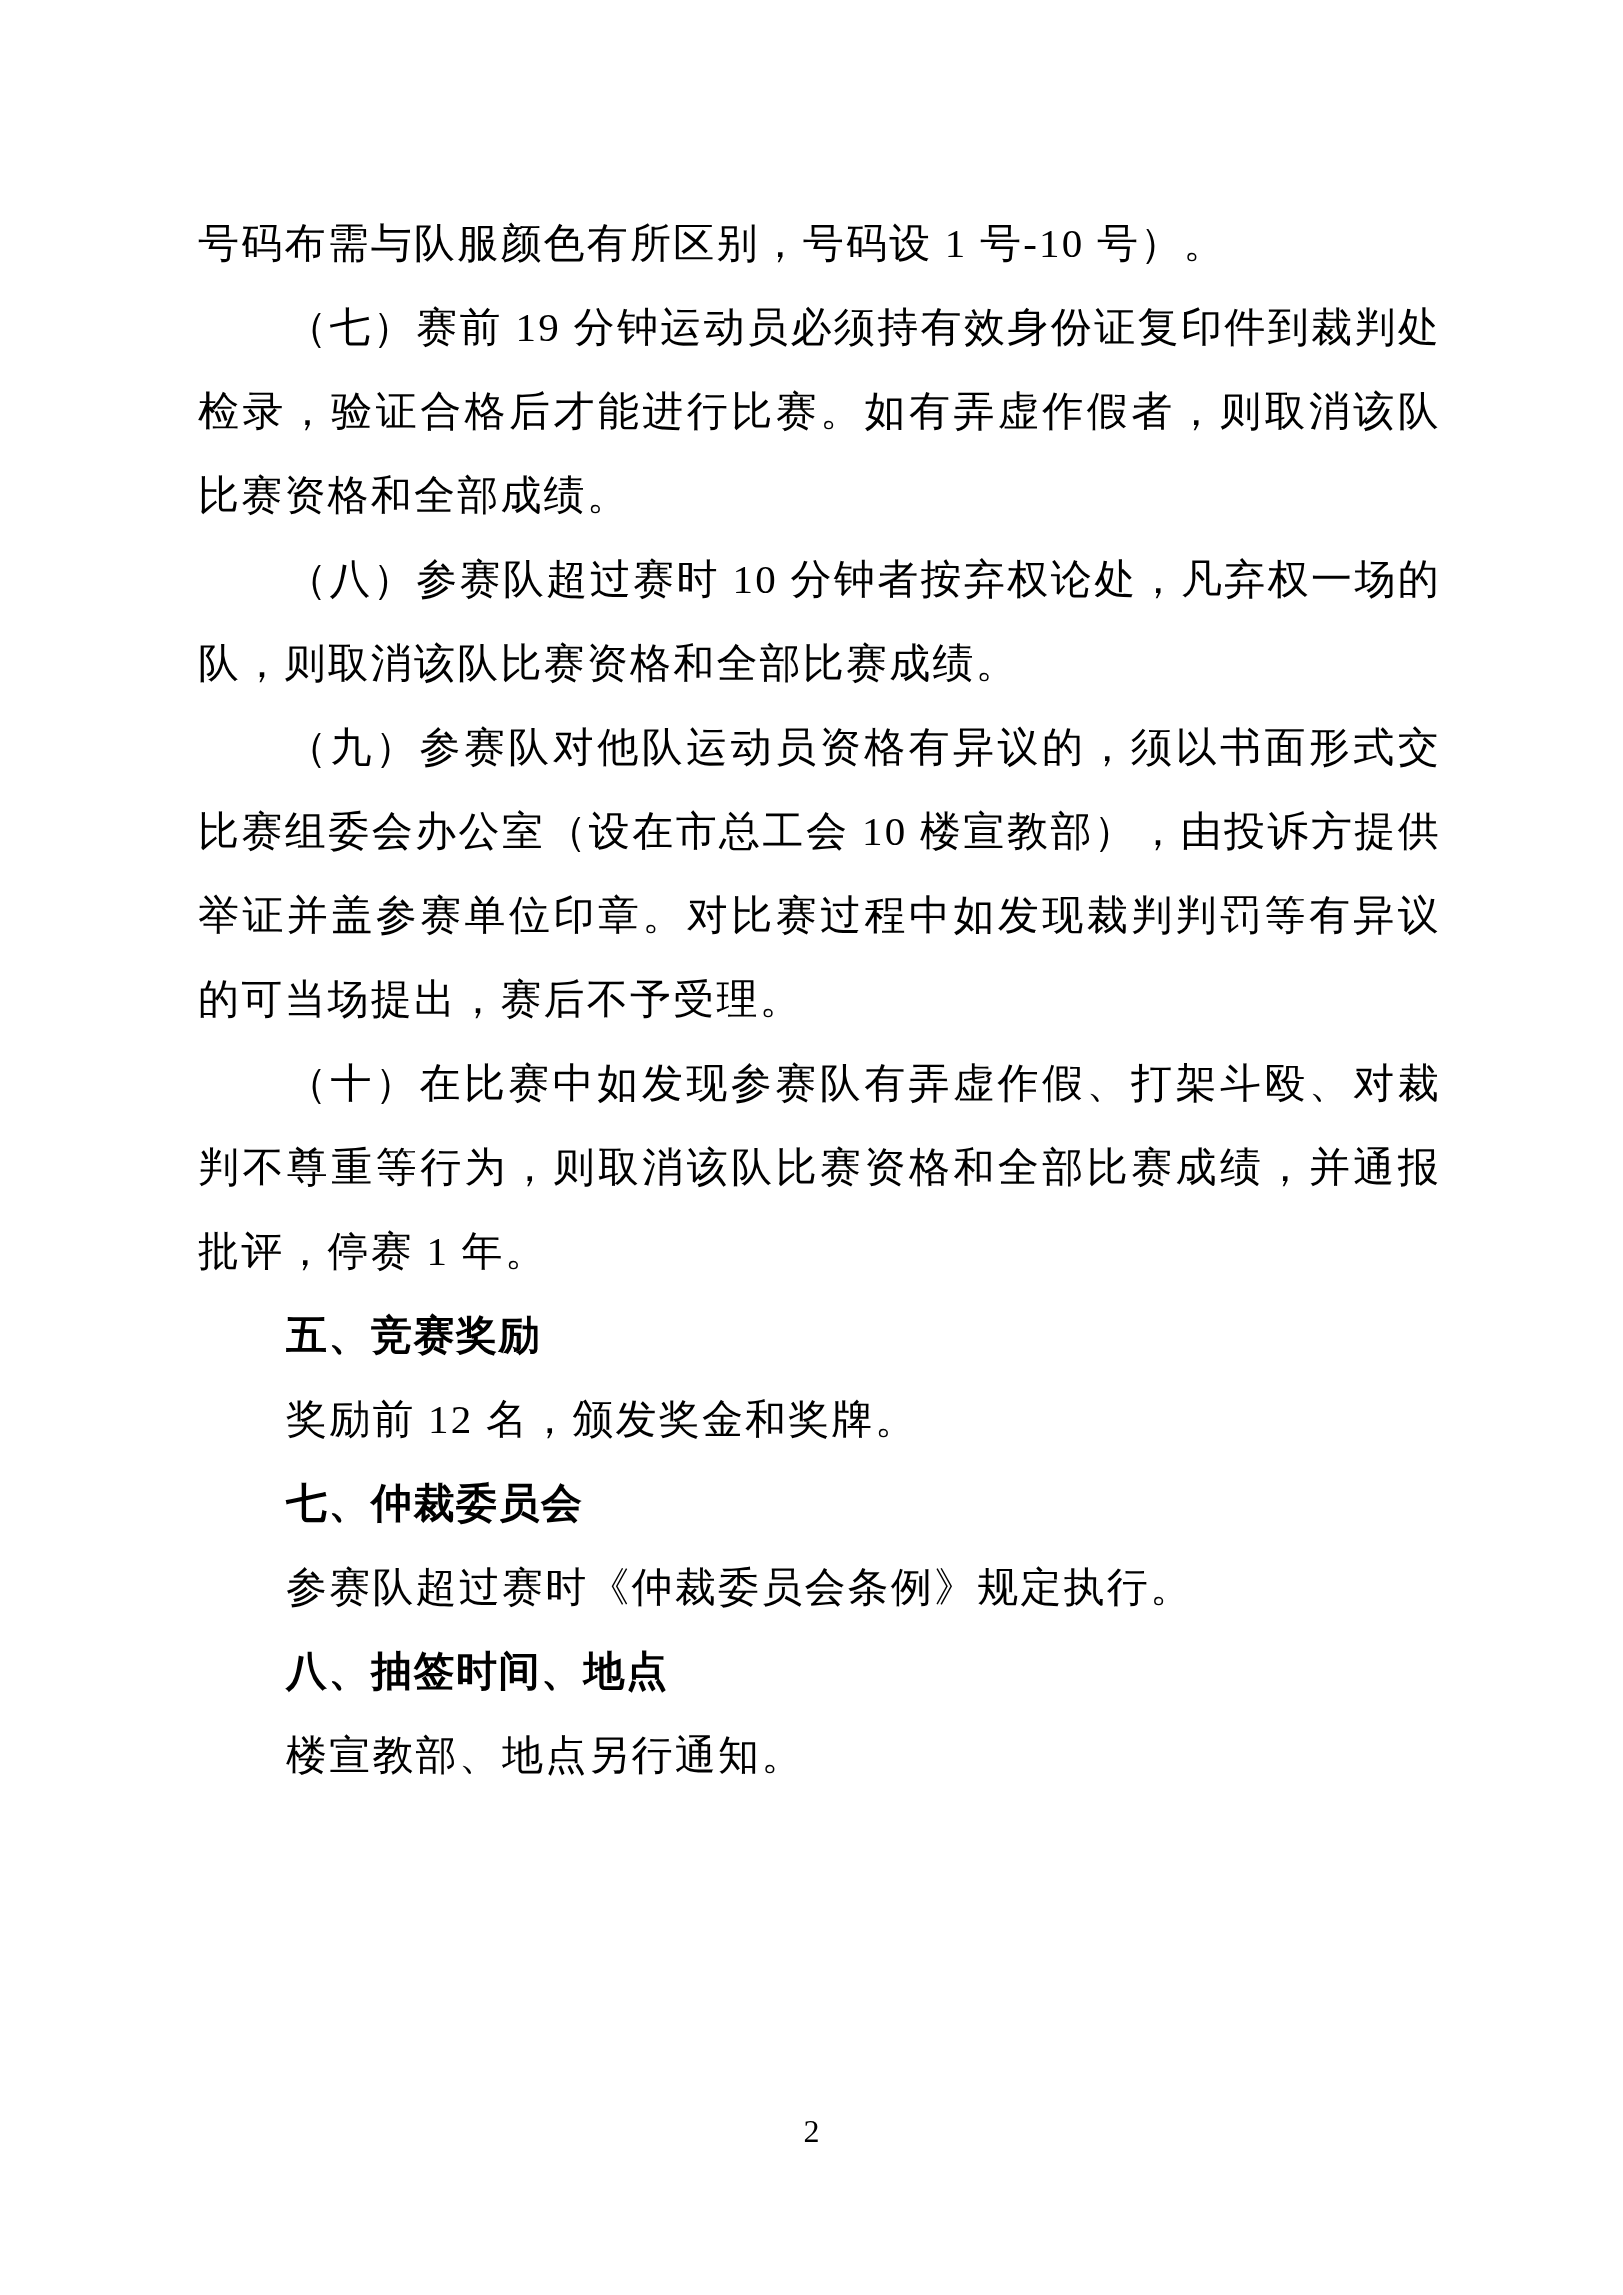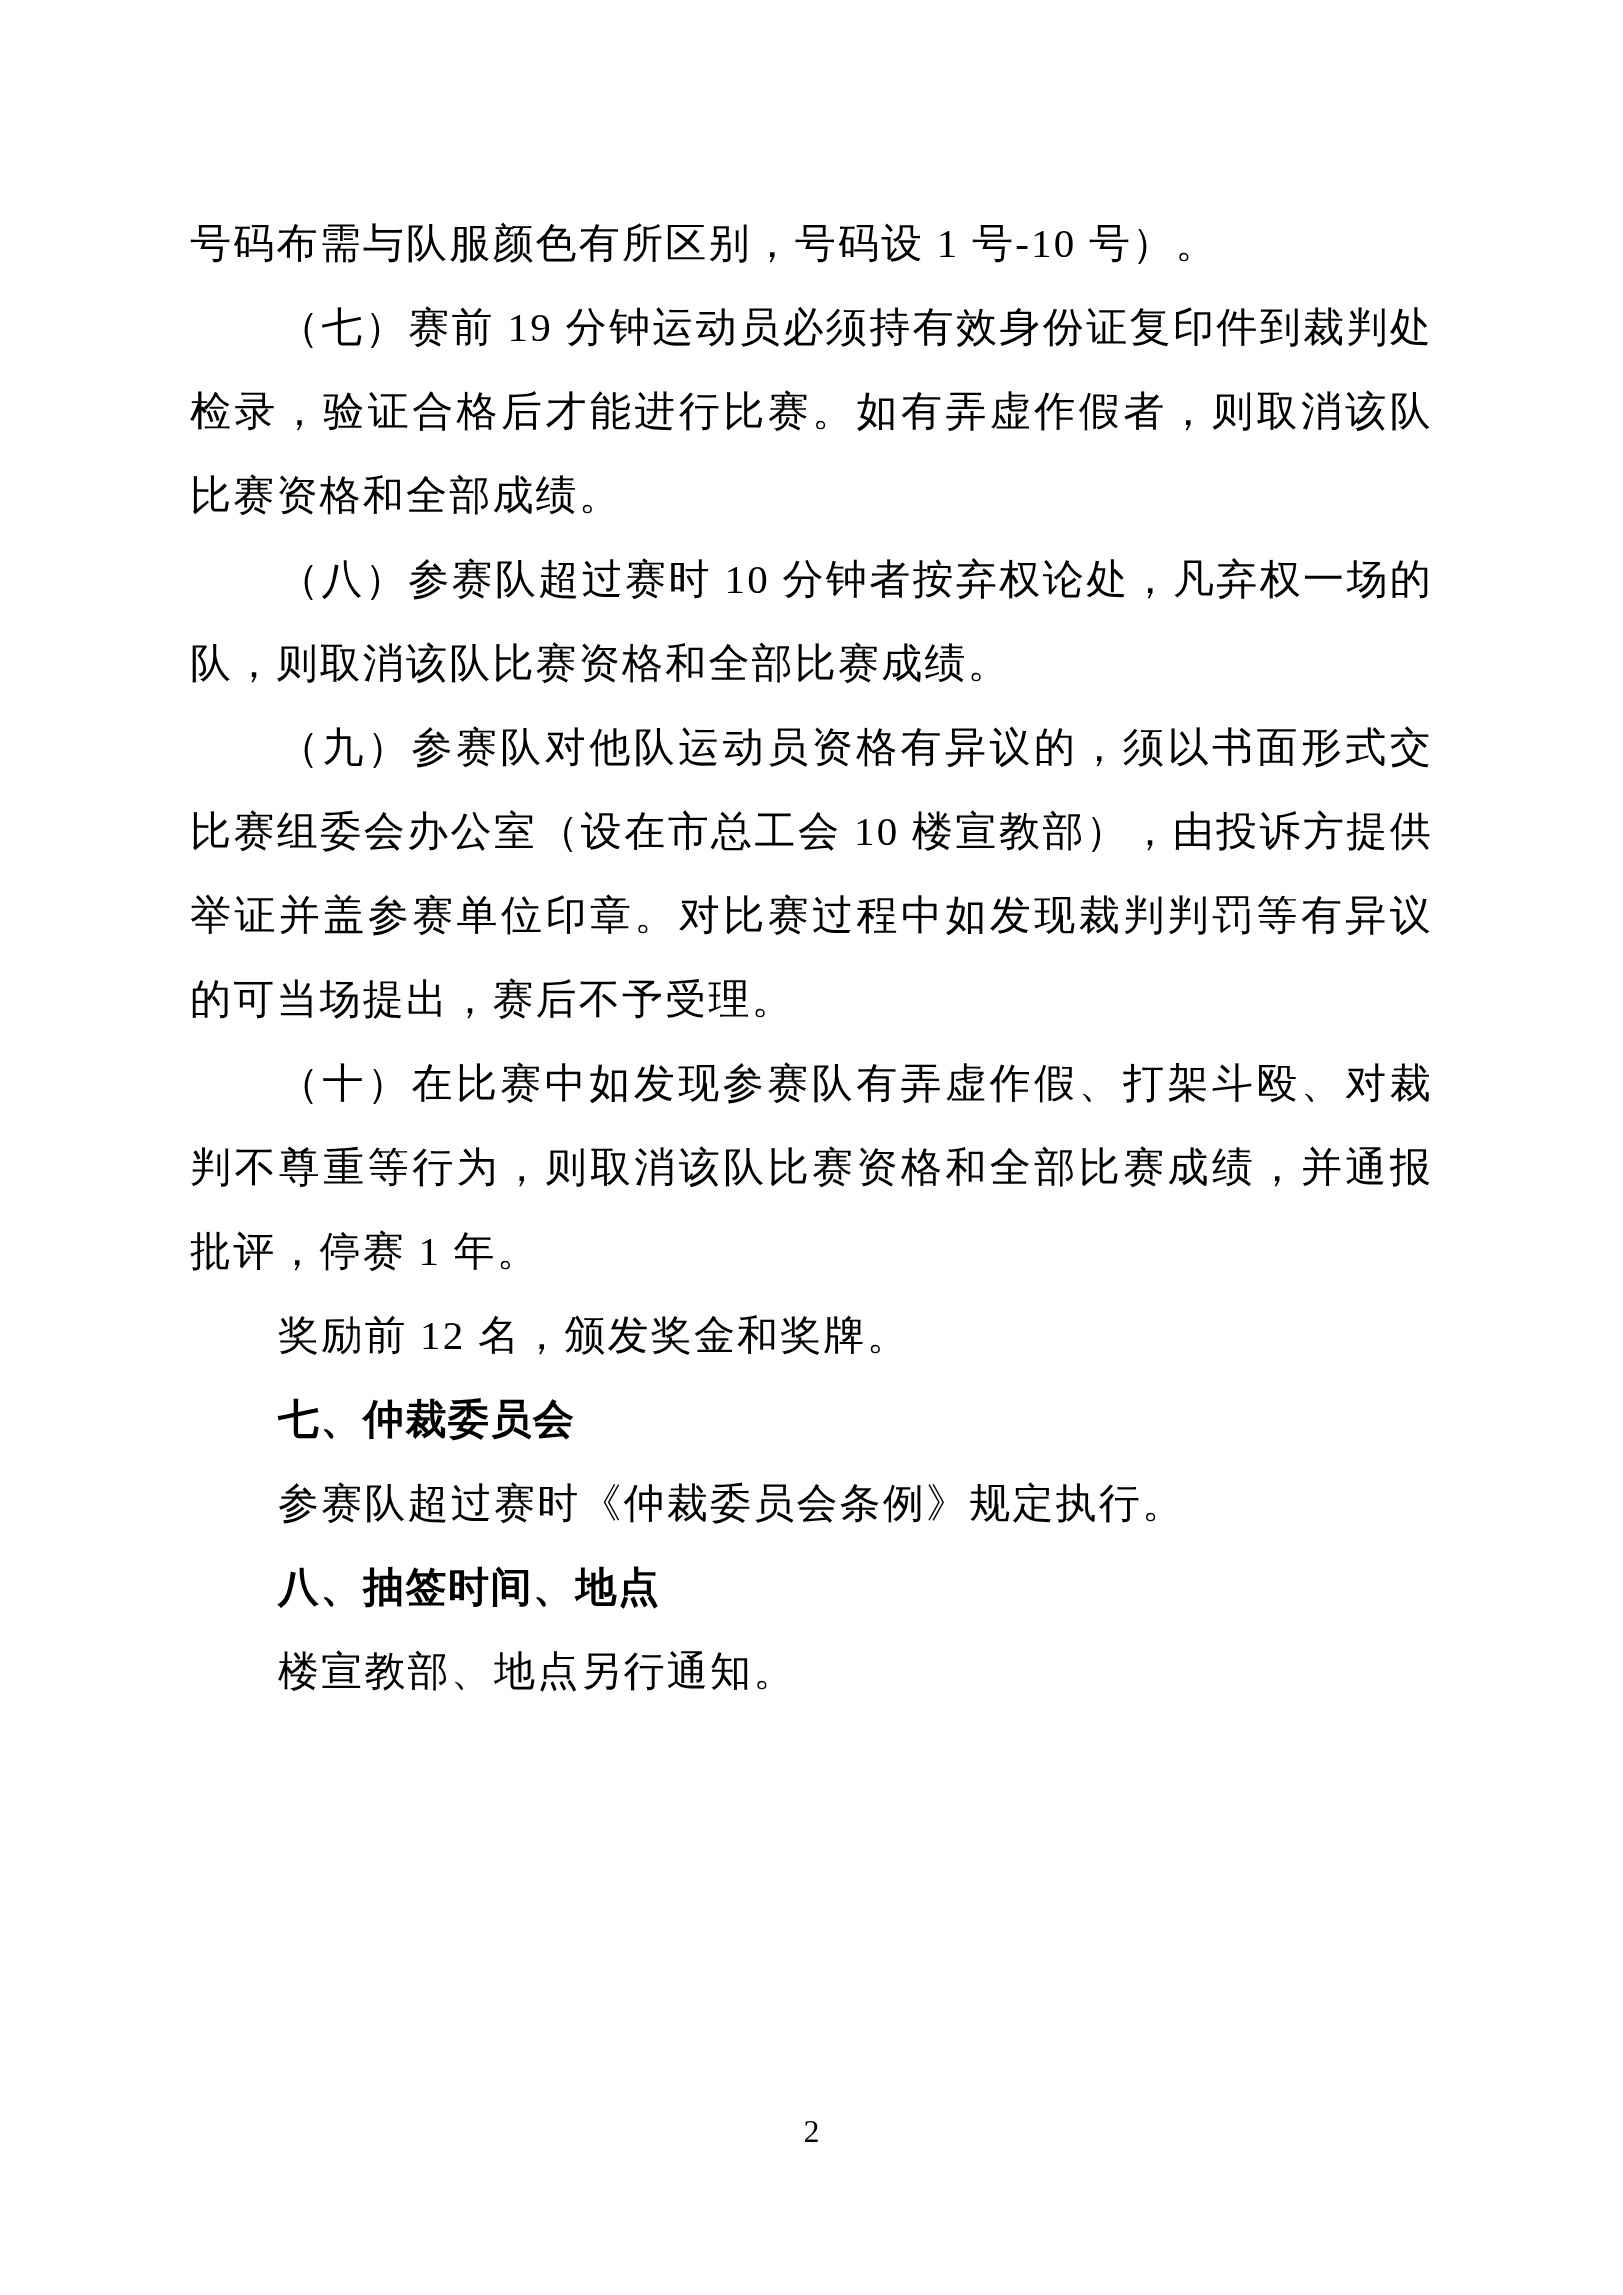--- a/index.html
+++ b/index.html
@@ -10,21 +10,21 @@
   .page {
     position: relative;
     width: 1623px;
     height: 2295px;
     background: #ffffff;
     overflow: hidden;
     color: #000000;
   }
   .doc {
     position: absolute;
-    left: 190px;
+    left: 198px;
     top: 201px;
     width: 1243px;
     font-family: "Liberation Serif", serif;
     font-size: 41px;
     line-height: 84px;
     letter-spacing: 2.2px;
     text-align: justify;
     text-justify: inter-ideograph;
     word-break: break-all;
   }
@@ -59,20 +59,21 @@
 </head>
 <body>
 
 <div class="page">
   <div class="doc" id="doc">
       <div class="para body no-indent">号码布需与队服颜色有所区别，号码设 1 号-10 号）。</div>
       <div class="para body indent">（七）赛前 19 分钟运动员必须持有效身份证复印件到裁判处检录，验证合格后才能进行比赛。如有弄虚作假者，则取消该队比赛资格和全部成绩。</div>
       <div class="para body indent">（八）参赛队超过赛时 10 分钟者按弃权论处，凡弃权一场的队，则取消该队比赛资格和全部比赛成绩。</div>
       <div class="para body indent">（九）参赛队对他队运动员资格有异议的，须以书面形式交比赛组委会办公室（设在市总工会 10 楼宣教部），由投诉方提供举证并盖参赛单位印章。对比赛过程中如发现裁判判罚等有异议的可当场提出，赛后不予受理。</div>
       <div class="para body indent">（十）在比赛中如发现参赛队有弄虚作假、打架斗殴、对裁判不尊重等行为，则取消该队比赛资格和全部比赛成绩，并通报批评，停赛 1 年。</div>
+      <div class="para heading indent">五、竞赛奖励</div>
       <div class="para body indent">奖励前 12 名，颁发奖金和奖牌。</div>
       <div class="para heading indent">七、仲裁委员会</div>
       <div class="para body indent">参赛队超过赛时《仲裁委员会条例》规定执行。</div>
       <div class="para heading indent">八、抽签时间、地点</div>
       <div class="para body indent">楼宣教部、地点另行通知。</div>
     </div>
   <div class="footer">
     <span>2</span>
   </div>
 </div>

